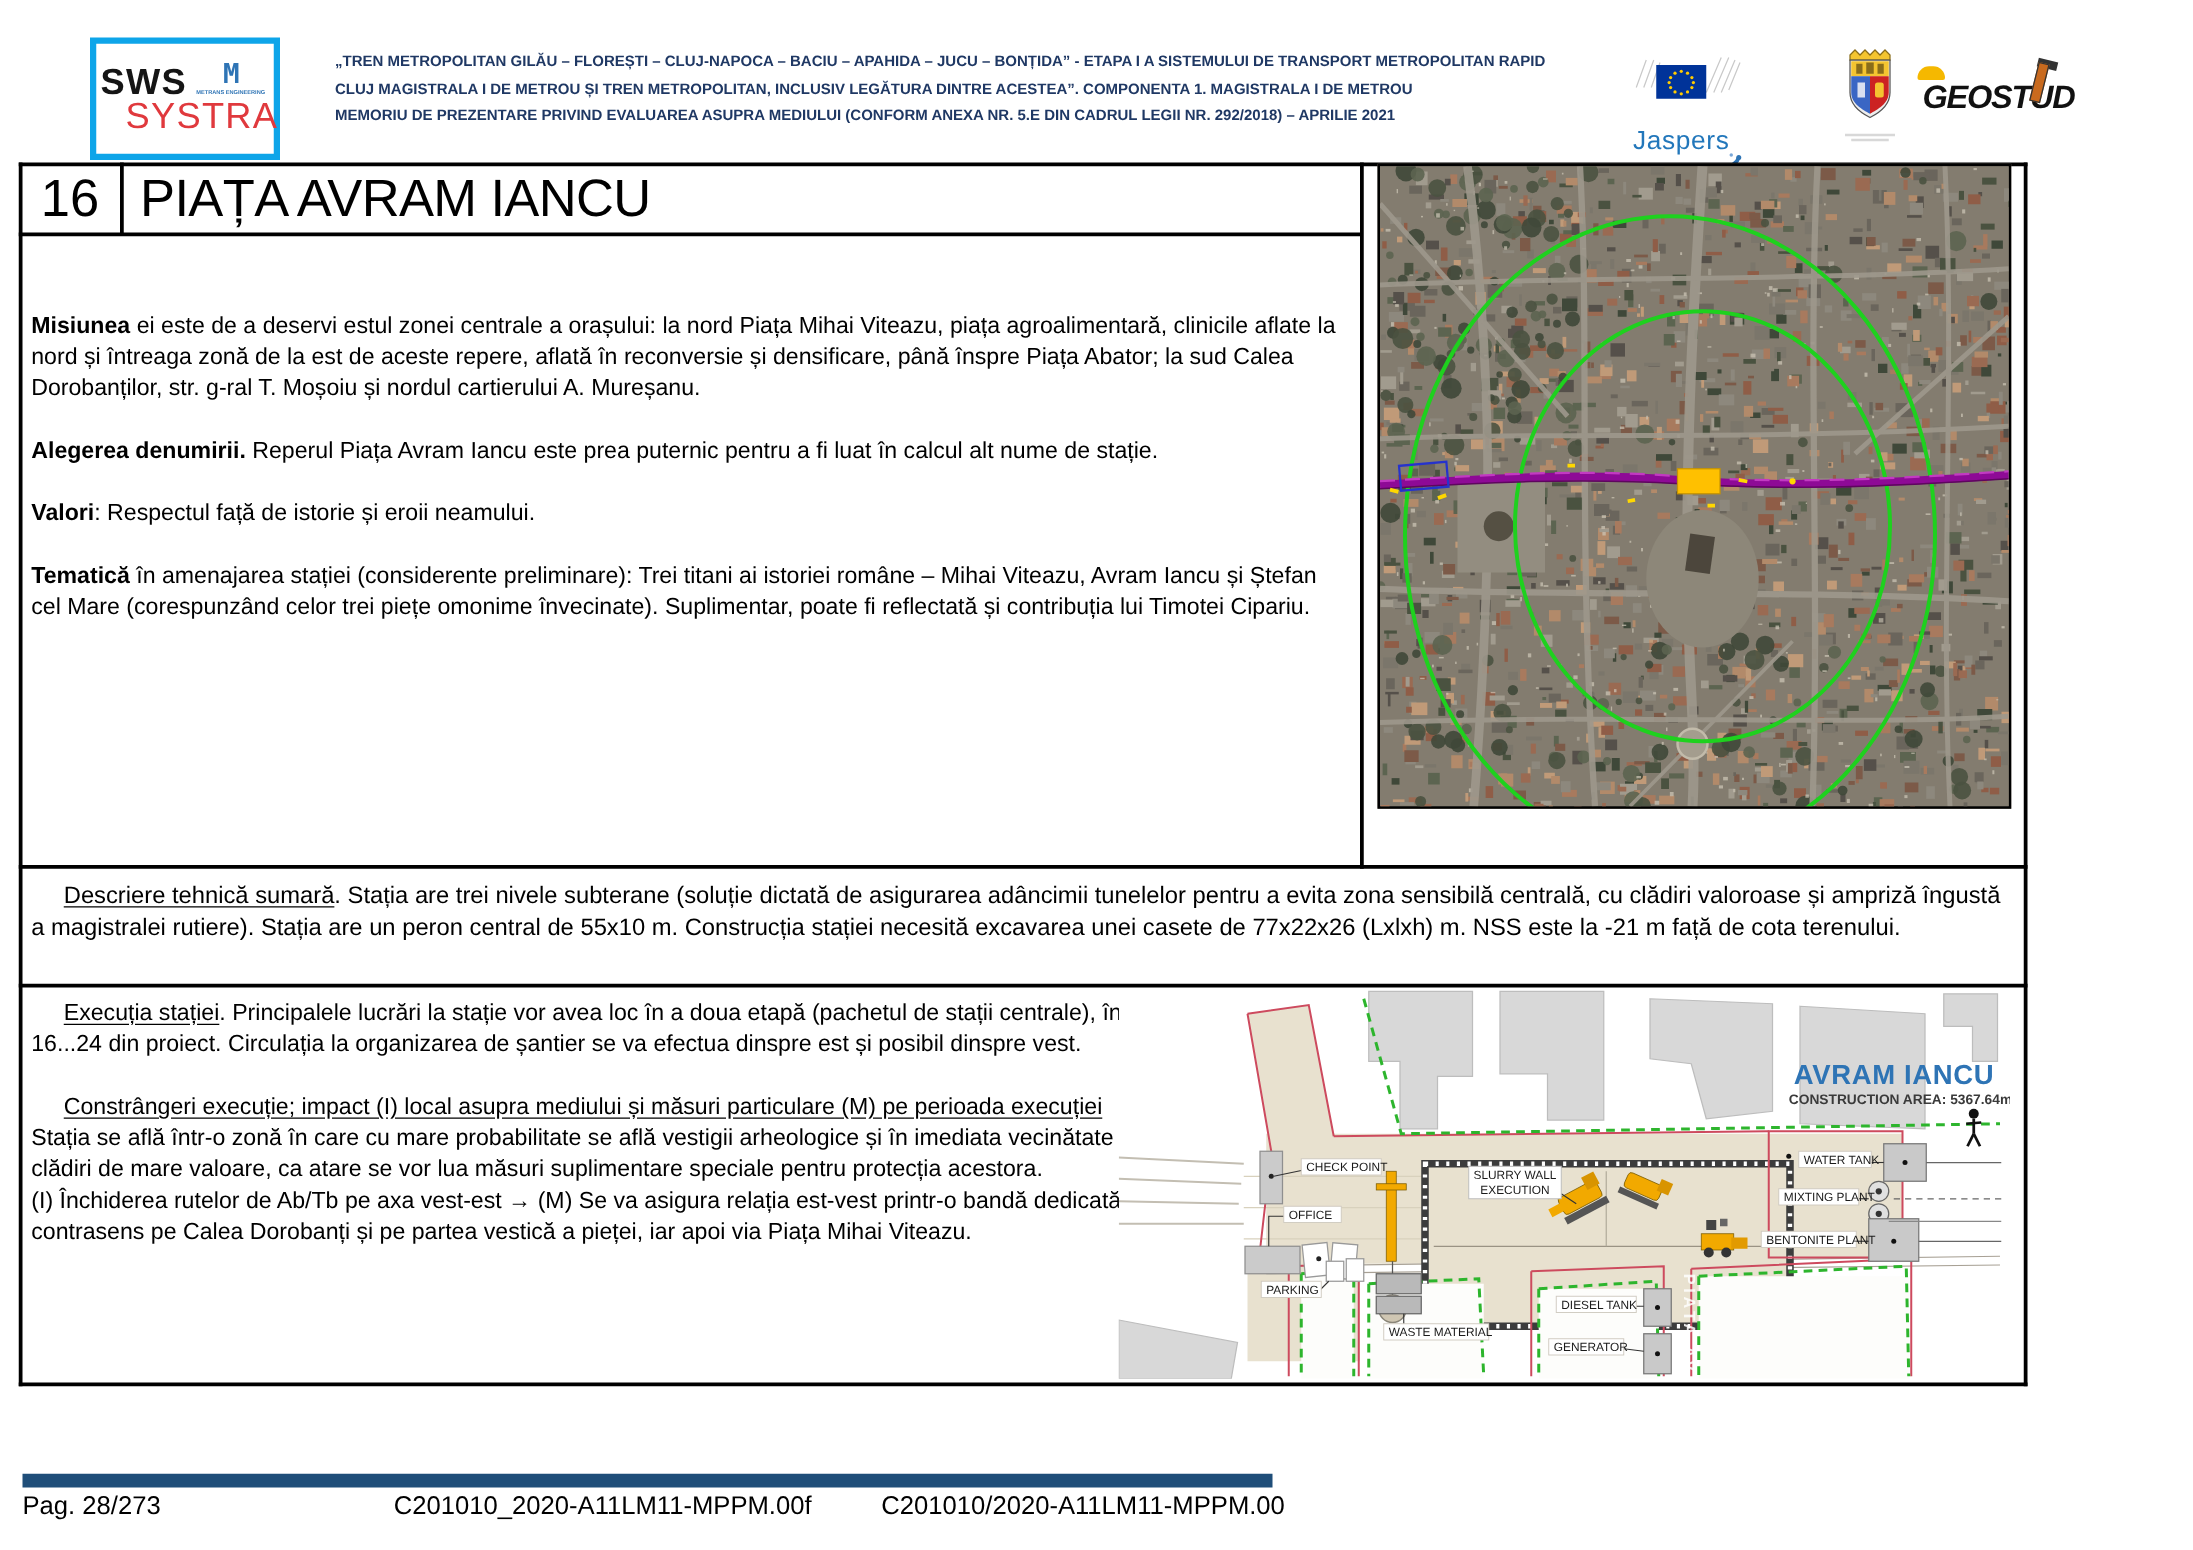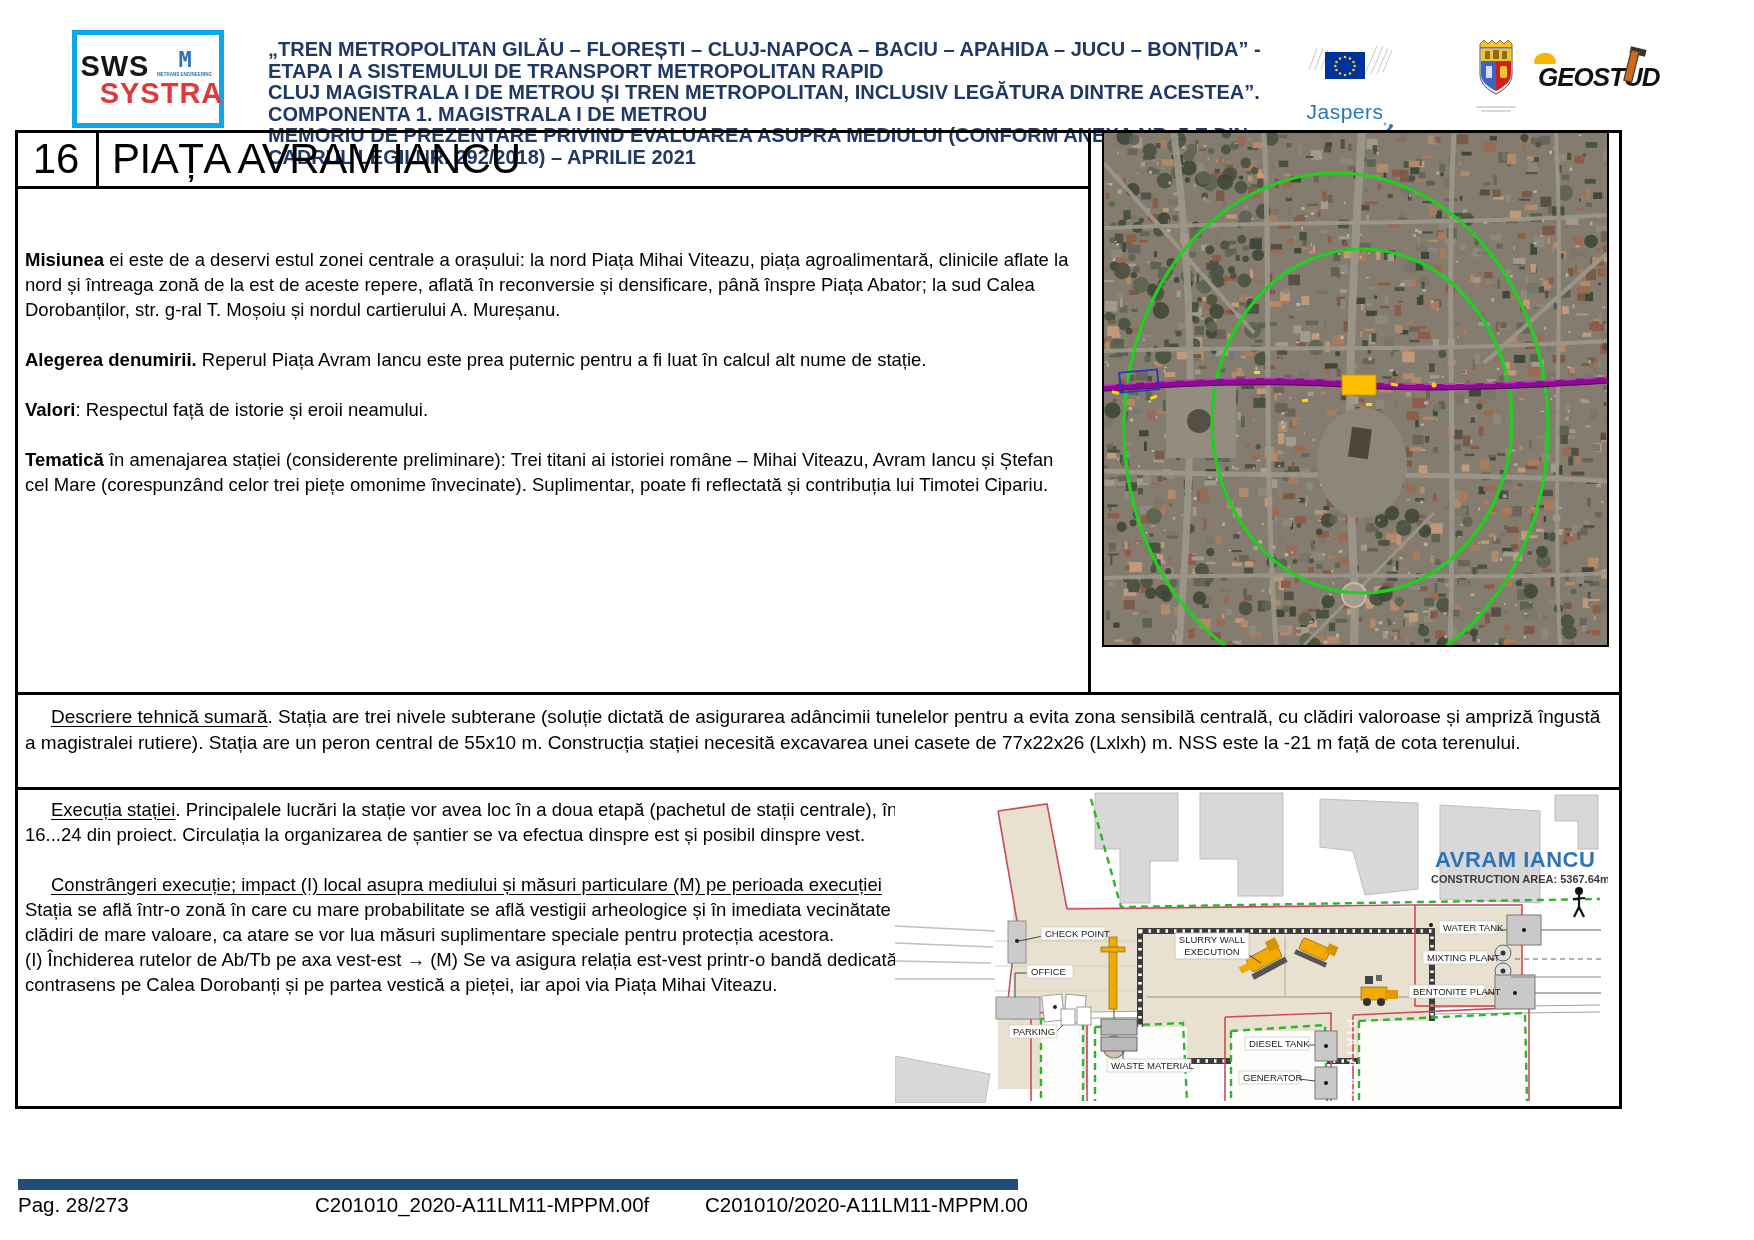--- a/index.html
+++ b/index.html
@@ -6,22 +6,22 @@
   body{font-family:"Liberation Sans",sans-serif;color:#000;}
   .page{position:relative;width:1754px;height:1240px;background:#fff;overflow:hidden;}
   .abs{position:absolute;}
   
   .logo-box{left:72px;top:30px;width:142px;height:88px;border:5px solid #0ea5e9;display:flex;flex-direction:column;align-items:center;justify-content:center;gap:1px;background:#fff;}
   .sws-row{display:flex;align-items:flex-end;gap:5px;}
   .sws-txt{font-weight:bold;font-size:29px;letter-spacing:1px;color:#151515;line-height:26px;}
   .metrans{display:flex;flex-direction:column;align-items:center;line-height:10px;}
   .metrans-m{color:#2e74b5;font-weight:bold;font-size:22px;line-height:18px;font-family:"DejaVu Sans Mono",monospace;}
   .metrans-cap{font-size:5px;color:#2e74b5;font-weight:bold;white-space:nowrap;transform:scale(.9);}
-  .systra-txt{font-weight:bold;font-size:29px;letter-spacing:1px;color:#e0393d;line-height:27px;margin-left:27px;}
-  .head-text{left:268px;top:39px;width:1015px;color:#1f3864;font-weight:bold;font-size:20px;line-height:21.5px;}
+  .systra-txt{font-weight:normal;font-size:29px;letter-spacing:1px;color:#e0393d;line-height:27px;margin-left:27px;}
+  .head-text{left:268px;top:39px;width:1015px;color:#1f3864;font-weight:bold;font-size:12px;line-height:21.5px;}
   .jaspers-wrap{left:1290px;top:44px;width:110px;text-align:center;}
   .jaspers-txt{font-size:21px;color:#2277bb;margin-top:0;letter-spacing:.5px;}
   .jaspers-sub{height:3px;width:64px;margin:3px auto 0;background:#cdd6e8;}
   .coa-wrap{left:1472px;top:38px;width:48px;text-align:center;}
   .coa-sub{height:2px;width:40px;margin:2px auto 0;background:#d8d8d8;}
   .geostud{left:1538px;top:62px;font-weight:bold;font-style:italic;font-size:26px;letter-spacing:-1px;color:#111;white-space:nowrap;}
   .geostud-helmet{position:absolute;left:-4px;top:-9px;width:22px;height:11px;background:#f5b800;border-radius:11px 11px 2px 2px;}
   .geostud-drill{position:absolute;right:24px;top:-12px;width:7px;height:30px;background:#c96a1e;transform:rotate(14deg);border:1px solid #333;}
   .geostud-drill2{position:absolute;right:14px;top:-14px;width:16px;height:7px;background:#333;transform:rotate(14deg);}
   

